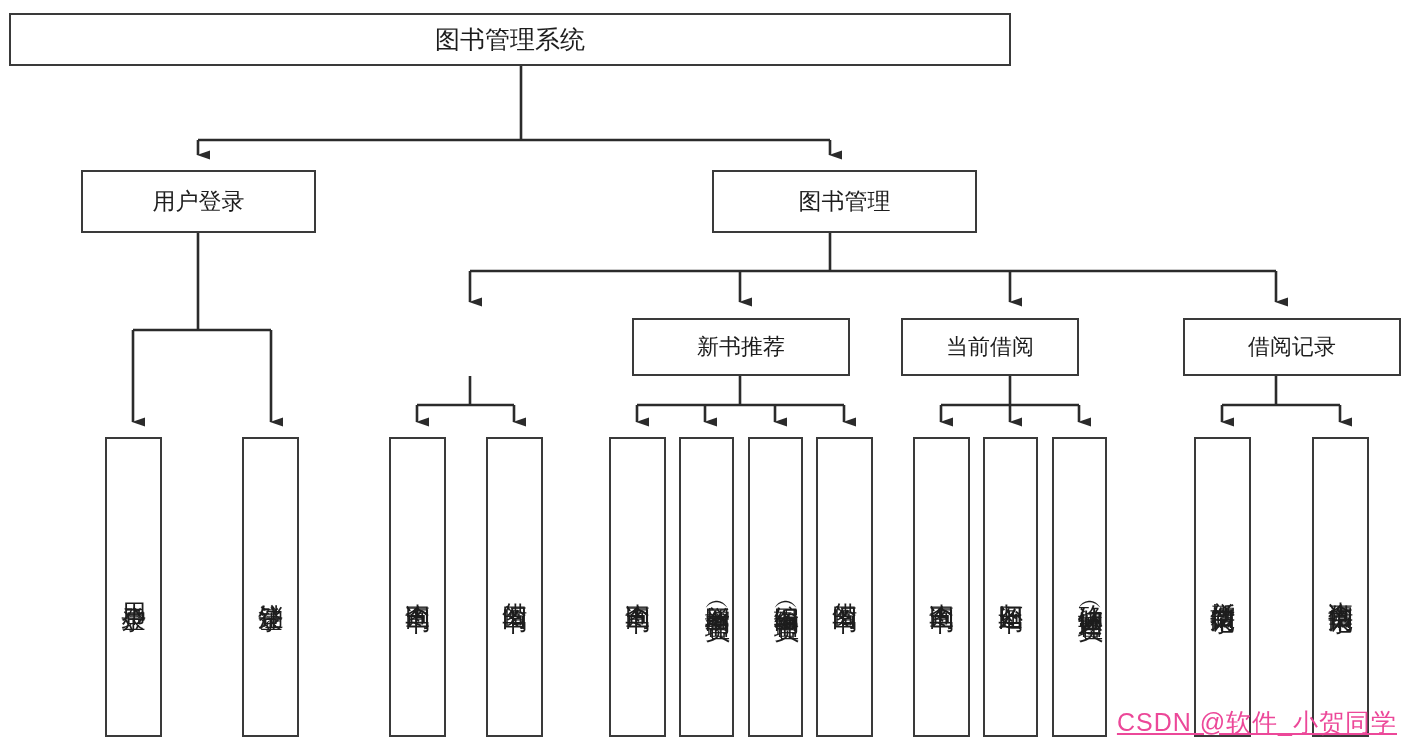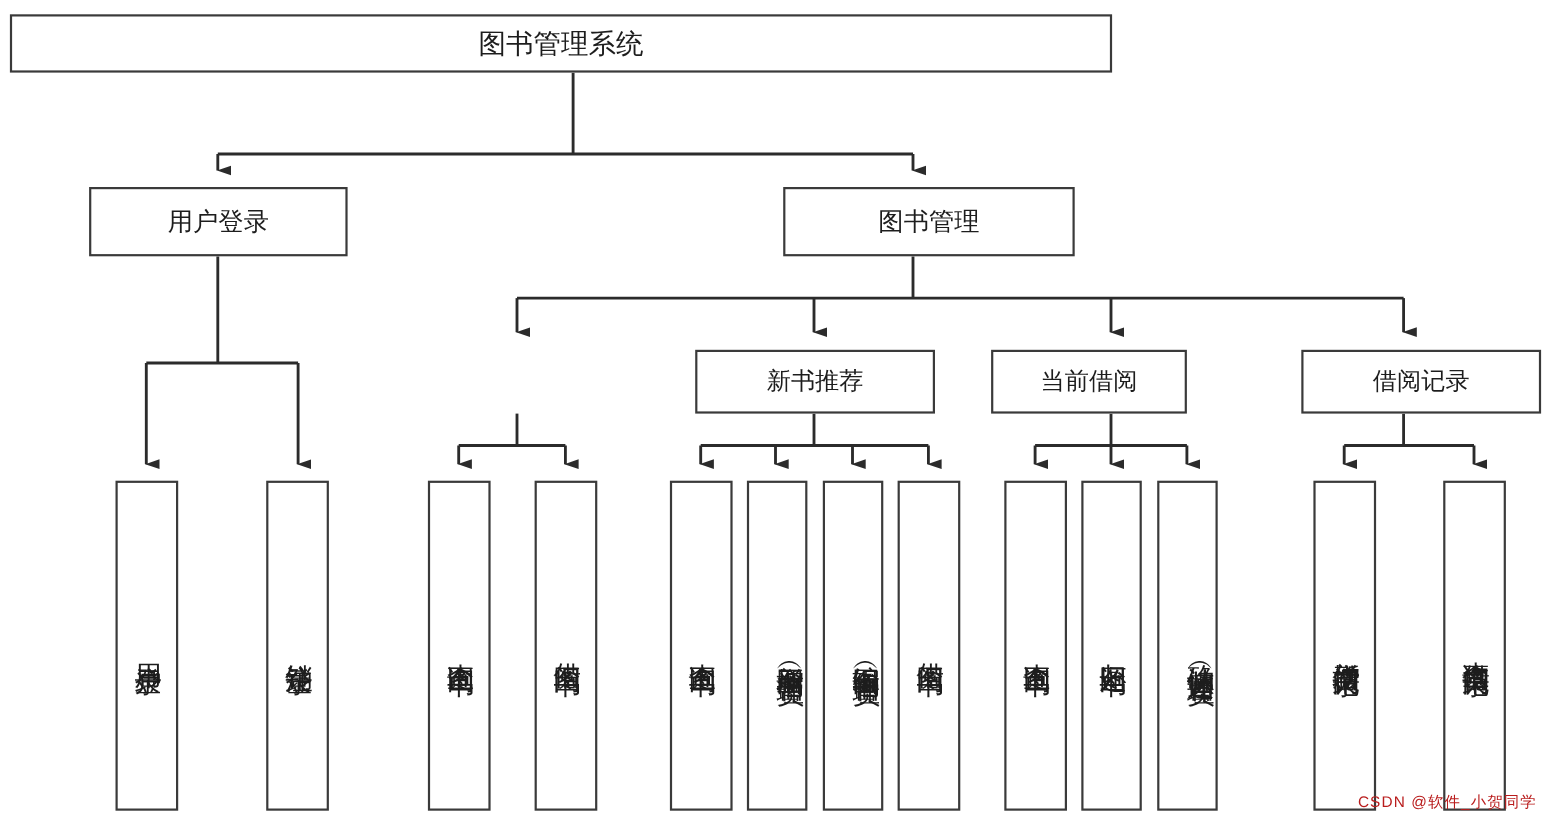--- a/index.html
+++ b/index.html
@@ -17,22 +17,22 @@
   .node.lvl2{font-size:23px;}
   .node.lvl3{font-size:22px;}
 
   
   .node.leaf{writing-mode:vertical-rl;text-orientation:upright;
              align-items:flex-start;justify-content:center;
              padding-top:14px;font-size:25px;line-height:1.18;
              letter-spacing:2px;}
   .node.leaf.mid{align-items:center;padding-top:0;}
 
-  .watermark{position:absolute;right:8px;bottom:8px;font-size:14px;
-             color:#b91c1c;letter-spacing:1px;white-space:nowrap;}
+  .watermark{position:absolute;right:8px;bottom:8px;font-size:25px;
+             color:#ec4899;letter-spacing:1px;white-space:nowrap;text-decoration:underline;}
 </style>
 </head>
 <body>
 
 <div id="stage">
 
   <svg class="wires" viewBox="0 0 1405 747">
     <defs>
       <marker id="arw" markerWidth="10" markerHeight="13" refX="5" refY="12" orient="auto" markerUnits="userSpaceOnUse">
         <path d="M5,13 L0.6,0 L9.4,0 Z" fill="#2b2b2b"></path>

